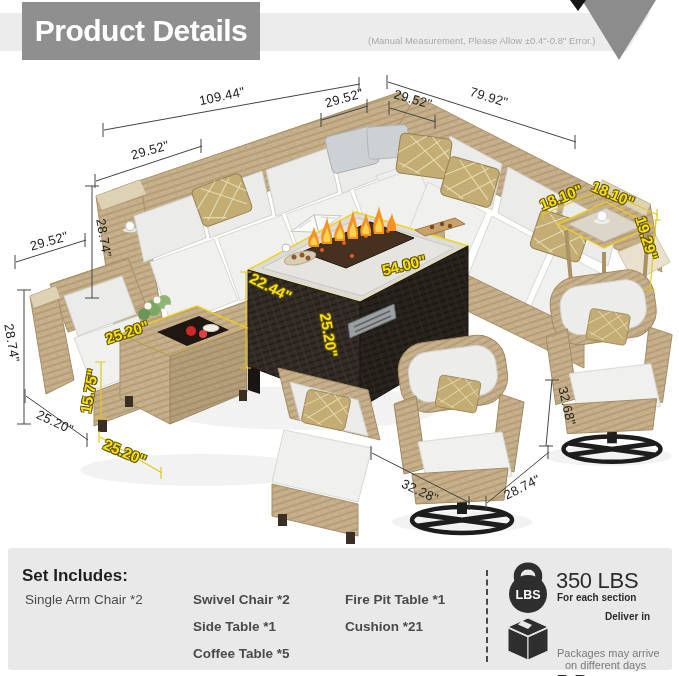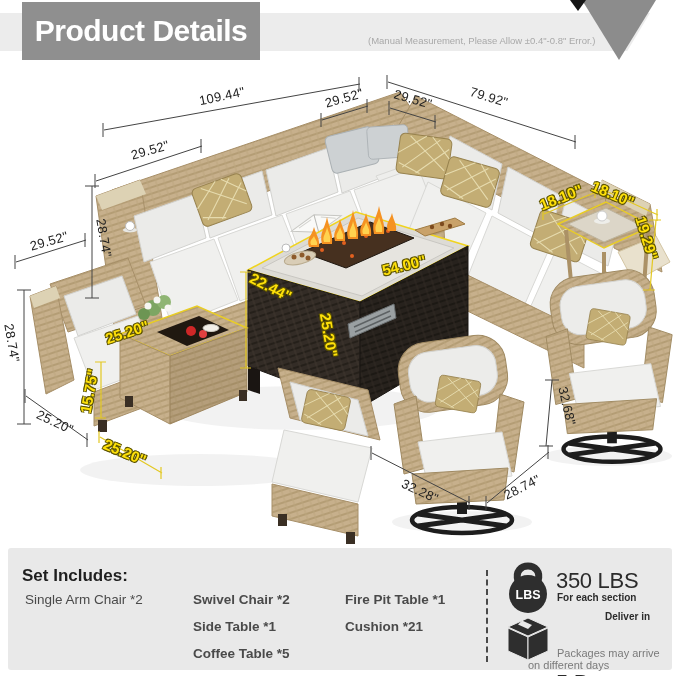--- a/index.html
+++ b/index.html
@@ -347,13 +347,13 @@
 
 <svg class="b-icon" width="44" height="46" viewBox="0 0 44 46">
   <polygon points="22,2 42,11 22,20 2,11" fill="#2e2e2e" stroke="#e9e9e9"></polygon>
   <polygon points="2,12 22,21 22,44 2,35" fill="#2e2e2e" stroke="#e9e9e9"></polygon>
   <polygon points="22,21 42,12 42,35 22,44" fill="#2e2e2e" stroke="#e9e9e9"></polygon>
   <polygon points="16,4.5 26,9 22,13 12,8.5" fill="#e9e9e9"></polygon>
 </svg>
 <span class="small-bold" style="left:557px;top:611px;margin-left:48px;">Deliver in</span>
 <span class="big-val" style="left:556px;top:627px;margin-top:43px;">5 Boxes</span>
 <span class="tiny-cap" style="left:557px;top:647px;">Packages may arrive</span>
-<span class="tiny-cap" style="left:528px;top:659px;">on different days</span>
+<span class="tiny-cap" style="left:565px;top:659px;">on different days</span>
 
 </body></html>

